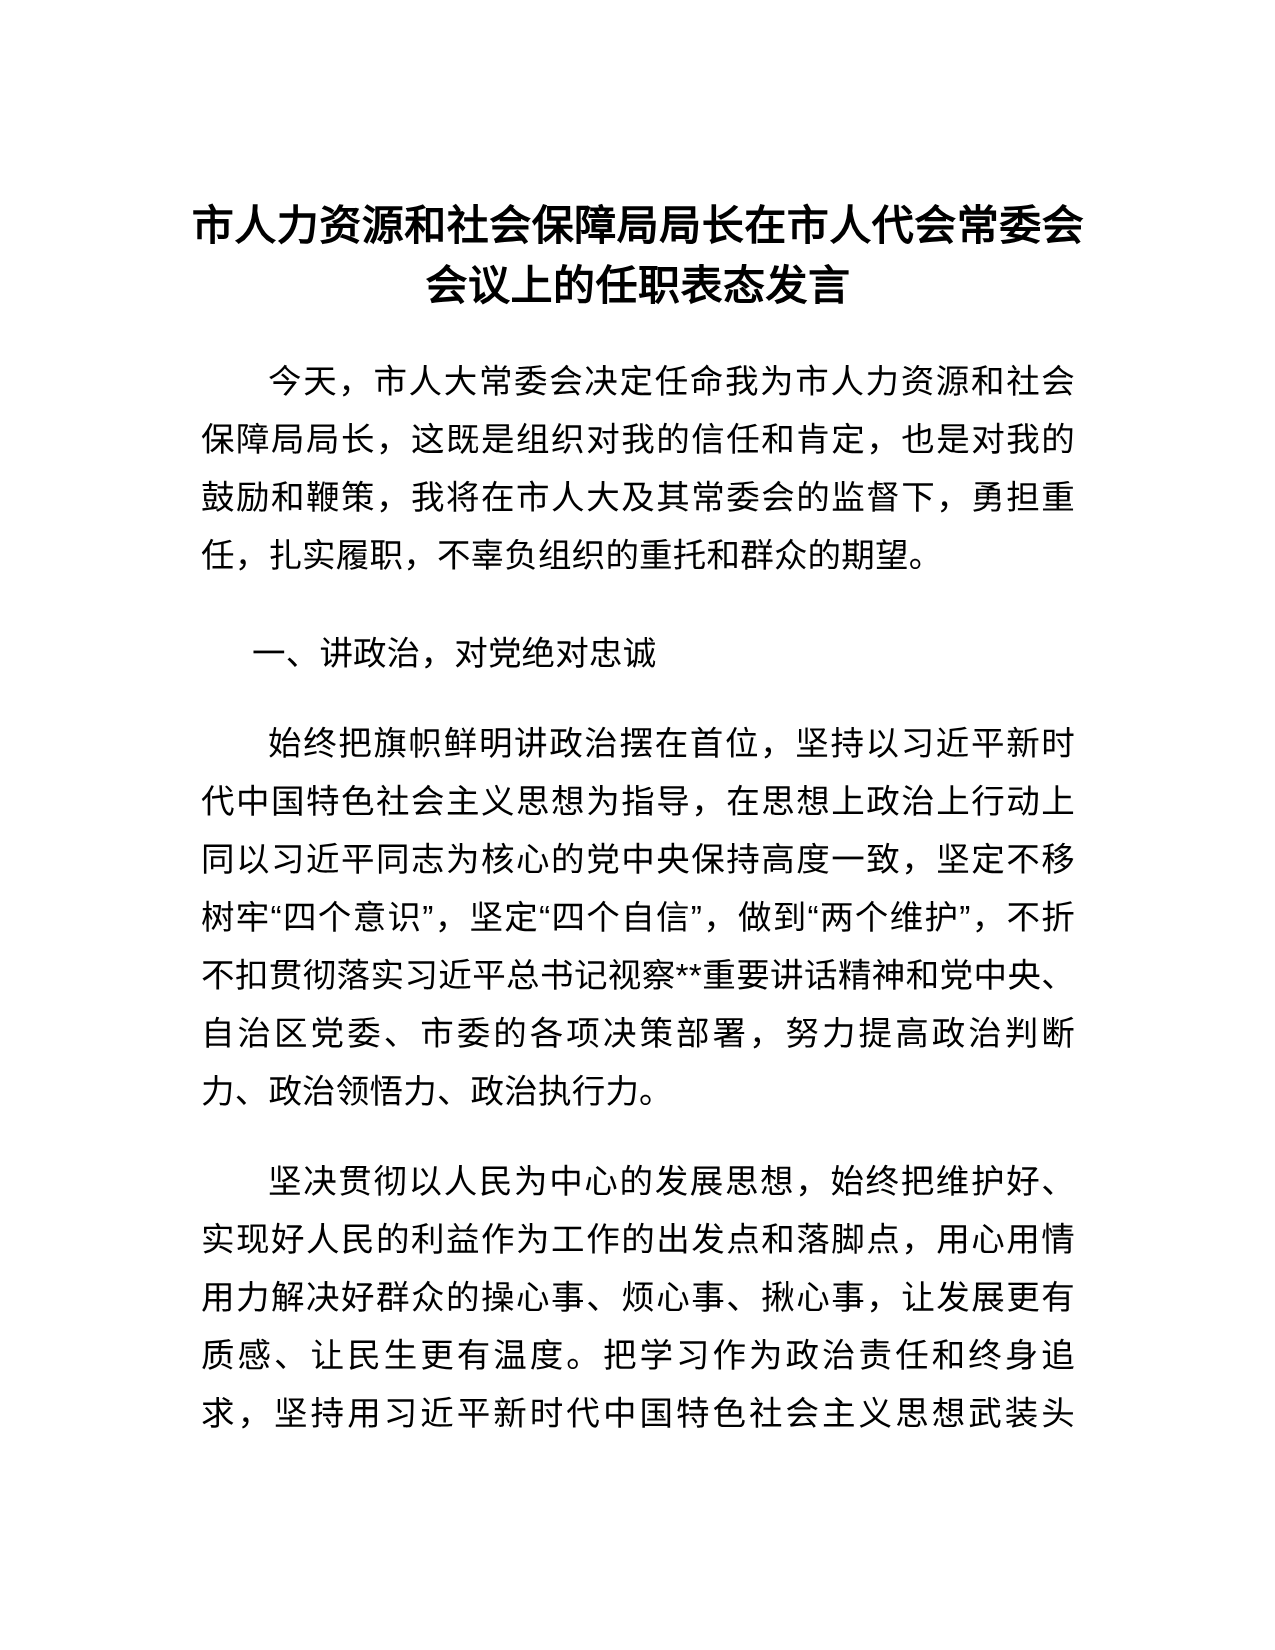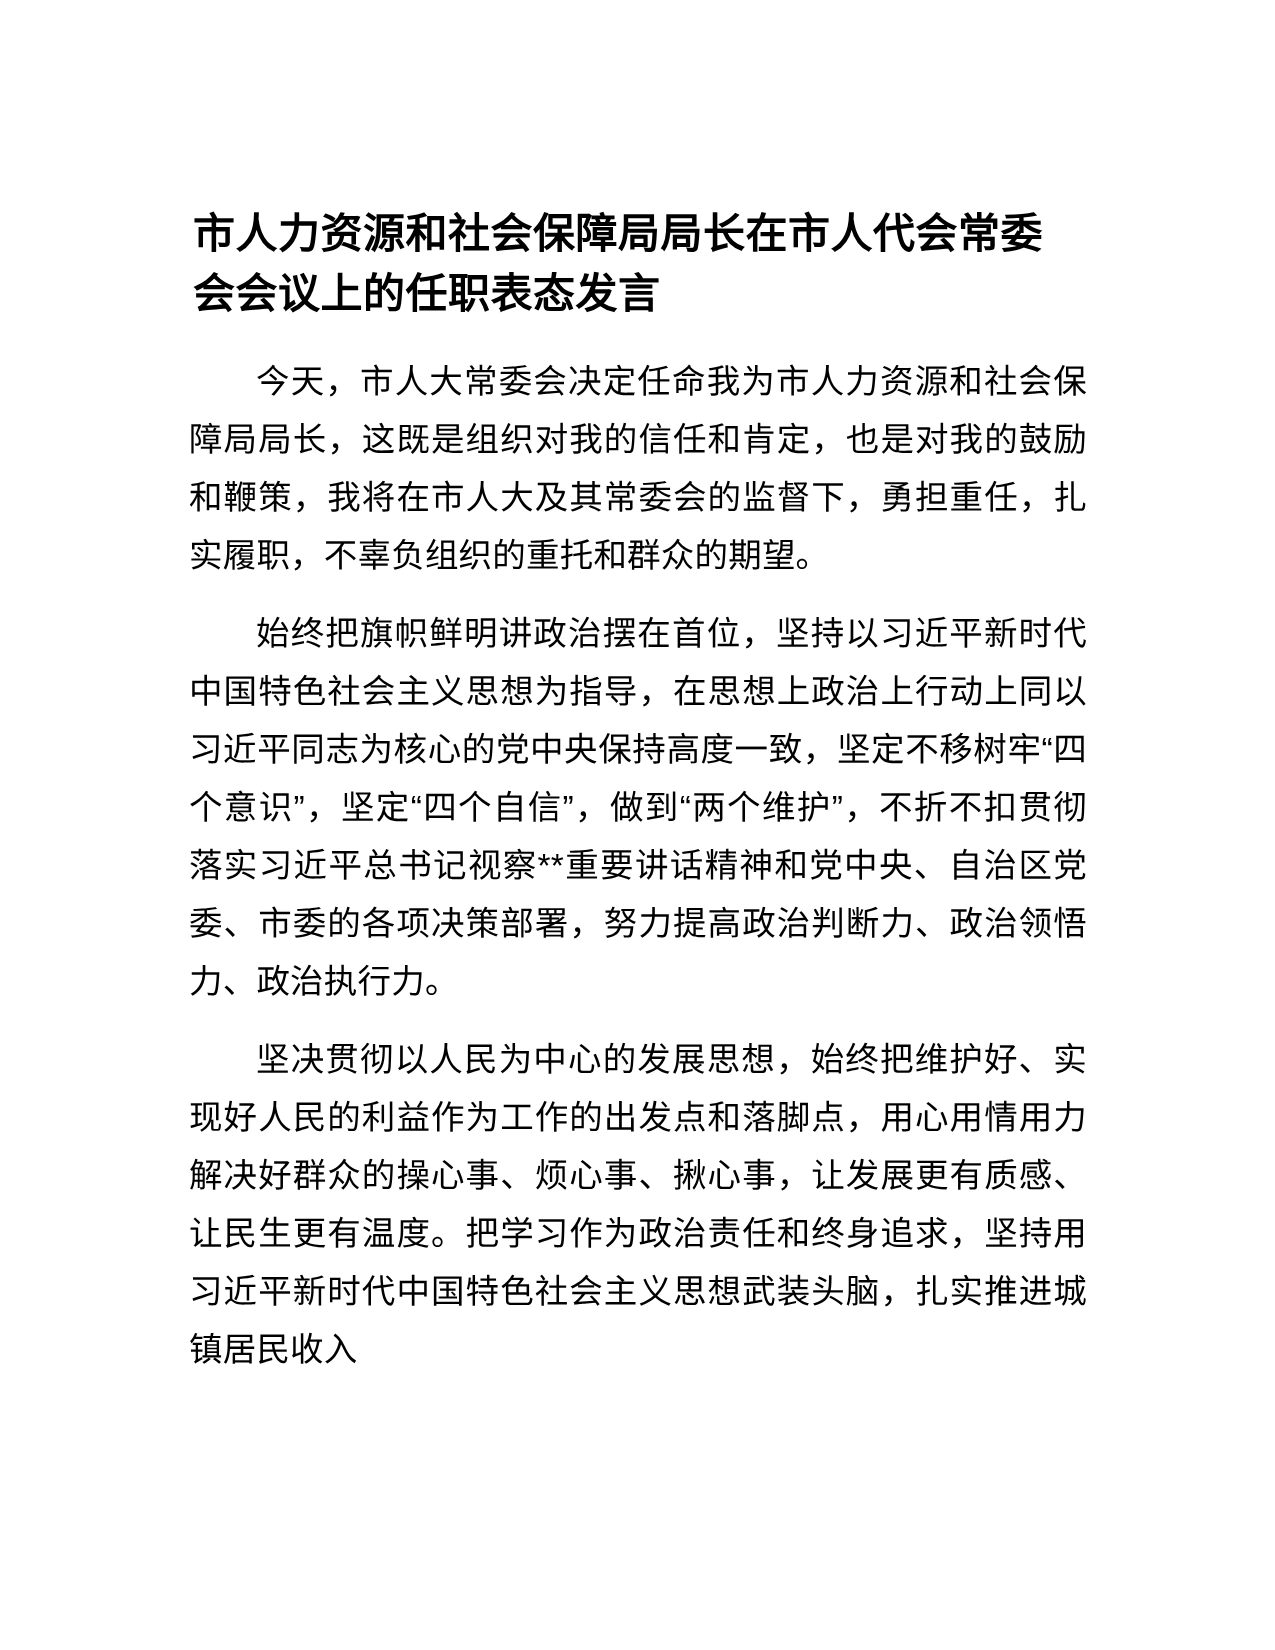--- a/index.html
+++ b/index.html
@@ -29,33 +29,34 @@
     position: absolute;
     left: 185px;
     top: 0;
     width: 906px;
   }
 
   .doc-title {
     font-size: 42px;
     font-weight: bold;
     line-height: 1.42;
+    text-align: center;
     letter-spacing: 0.5px;
-    margin: 8px;
+    margin: 0;
     padding-top: 196px;
     color: #000000;
   }
 
   .body-para {
     font-size: 33.5px;
     line-height: 1.73;
     text-align: justify;
     text-align-last: left;
     text-justify: inter-ideograph;
-    margin: 4px;
+    margin: 16px;
     padding-top: 22px;
     text-indent: 2em;
     letter-spacing: 0.2px;
     color: #000000;
     word-break: break-all;
   }
 
   .section-heading {
     font-size: 33.5px;
     line-height: 1.73;
@@ -81,20 +82,21 @@
 </head>
 <body>
 
 <div class="page">
   <div class="content">
 
     <h1 class="doc-title">市人力资源和社会保障局局长在市人代会常委会会议上的任职表态发言</h1>
 
     <p class="body-para">今天，市人大常委会决定任命我为市人力资源和社会保障局局长，这既是组织对我的信任和肯定，也是对我的鼓励和鞭策，我将在市人大及其常委会的监督下，勇担重任，扎实履职，不辜负组织的重托和群众的期望。</p>
 
+    <h2 class="section-heading">一、讲政治，对党绝对忠诚</h2>
 
     <p class="body-para para-gap-sm">始终把旗帜鲜明讲政治摆在首位，坚持以习近平新时代中国特色社会主义思想为指导，在思想上政治上行动上同以习近平同志为核心的党中央保持高度一致，坚定不移树牢“四个意识”，坚定“四个自信”，做到“两个维护”，不折不扣贯彻落实习近平总书记视察**重要讲话精神和党中央、自治区党委、市委的各项决策部署，努力提高政治判断力、政治领悟力、政治执行力。</p>
 
 
     <p class="body-para para-gap-sm">坚决贯彻以人民为中心的发展思想，始终把维护好、实现好人民的利益作为工作的出发点和落脚点，用心用情用力解决好群众的操心事、烦心事、揪心事，让发展更有质感、让民生更有温度。把学习作为政治责任和终身追求，坚持用习近平新时代中国特色社会主义思想武装头脑，扎实推进城镇居民收入</p>
 
   </div>
 
   <div class="clip-bottom"></div>
 </div>

